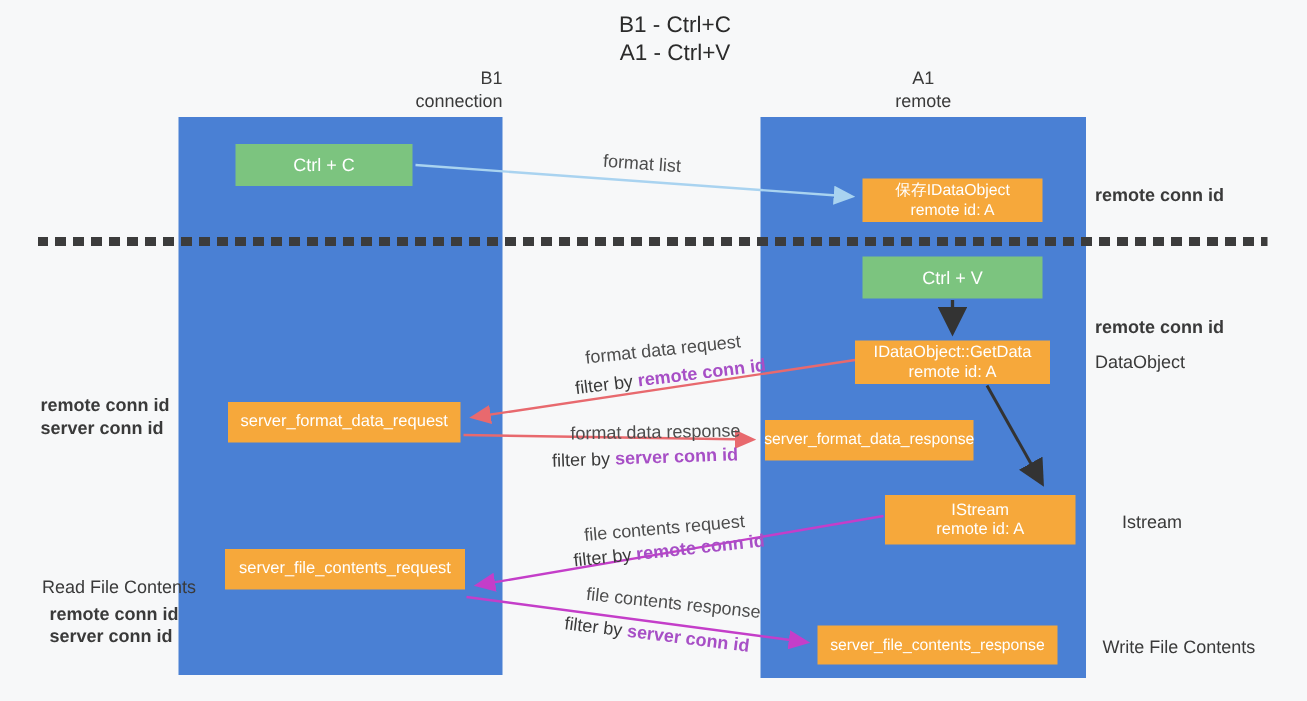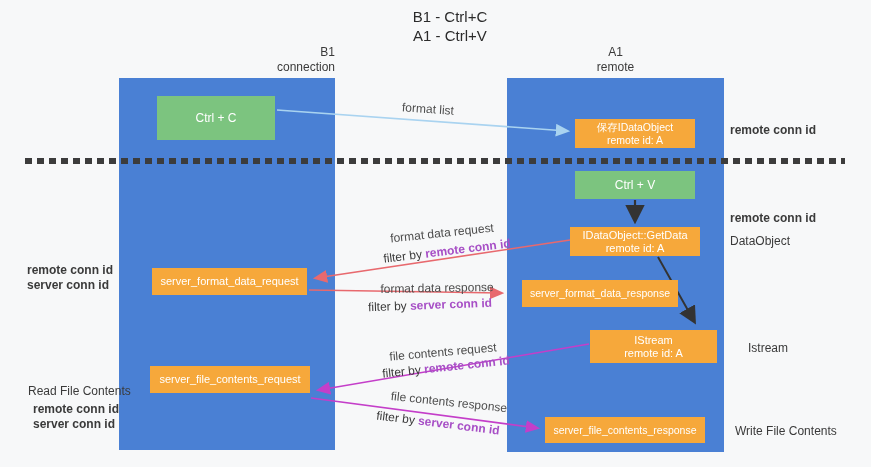--- a/index.html
+++ b/index.html
@@ -21,26 +21,26 @@
 
   .dashline { position:absolute; left:25px; top:158px; width:820px; height:6px;
               background:repeating-linear-gradient(90deg,#3c3c3c 0 7px,transparent 7px 12px); }
 
   .box { position:absolute; display:flex; flex-direction:column; align-items:center;
          justify-content:center; color:#fff; text-align:center; }
   .box-green  { background:#7cc47f; font-size:12px; }
   .box-orange { background:#f6a83b; font-size:11px; line-height:13px; }
   .box-sm { font-size:10.5px; }
 
-  .b-ctrlc   { left:157px; top:96px;  width:118px; height:44px; }
+  .b-ctrlc   { left:157px; top:96px;  width:118px; height:28px; }
   .b-saveobj { left:575px; top:119px; width:120px; height:29px; }
   .b-ctrlv   { left:575px; top:171px; width:120px; height:28px; }
   .b-getdata { left:570px; top:227px; width:130px; height:29px; }
   .b-fmtreq  { left:152px; top:268px; width:155px; height:27px; }
-  .b-fmtresp { left:522px; top:280px; width:156px; height:27px; }
+  .b-fmtresp { left:510px; top:280px; width:139px; height:27px; }
   .b-istream { left:590px; top:330px; width:127px; height:33px; }
   .b-filereq { left:150px; top:366px; width:160px; height:27px; }
   .b-fileresp{ left:545px; top:417px; width:160px; height:26px; }
 
   .flabel { position:absolute; white-space:nowrap; font-size:12px; color:#4d4d4d; }
   .purple { color:#a74fc6; font-weight:bold; }
   .greent { color:#57b957; font-weight:bold; }
   .plain  { color:#3a3a3a; font-weight:normal; }
 
   .side { position:absolute; white-space:nowrap; font-size:12px; color:#3a3a3a; }

